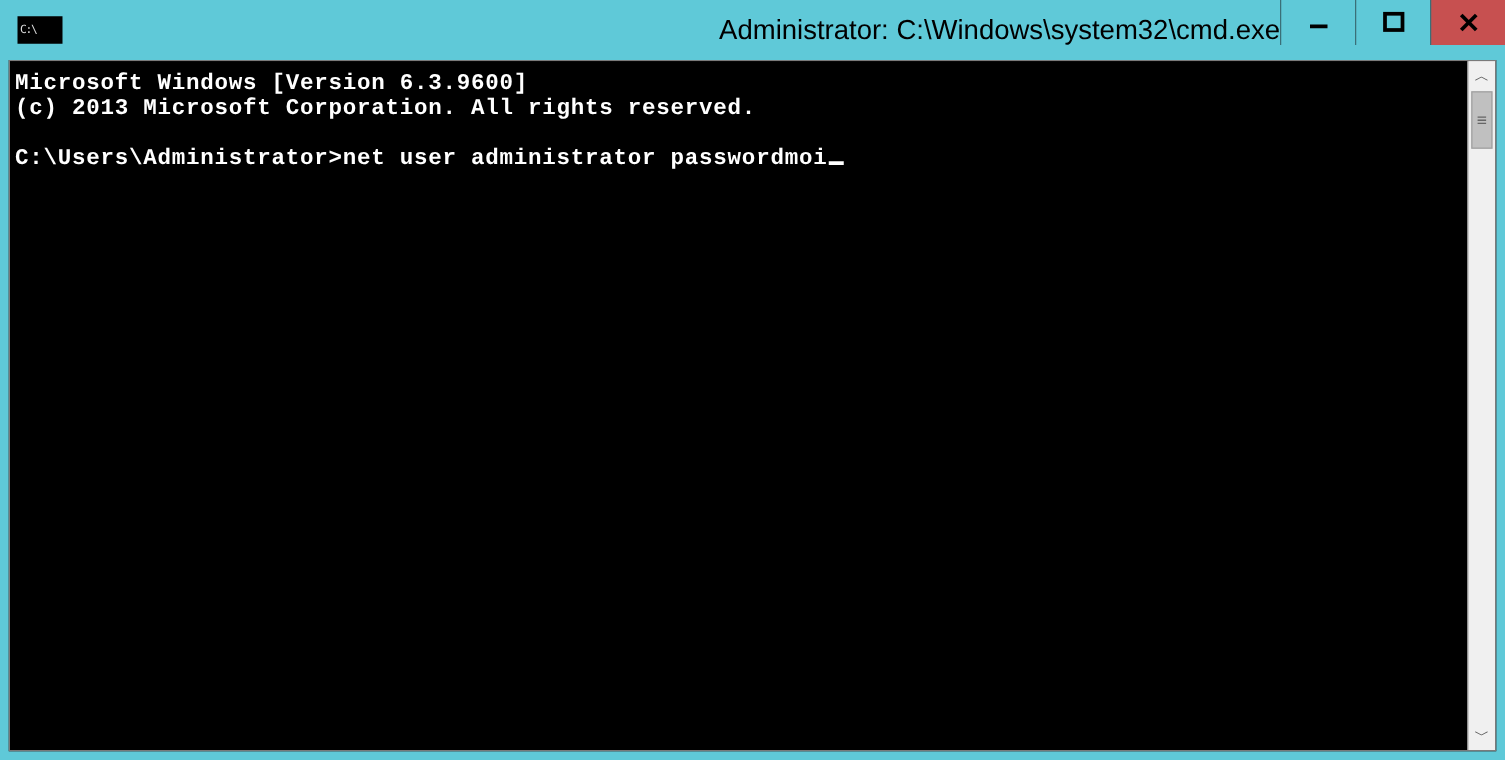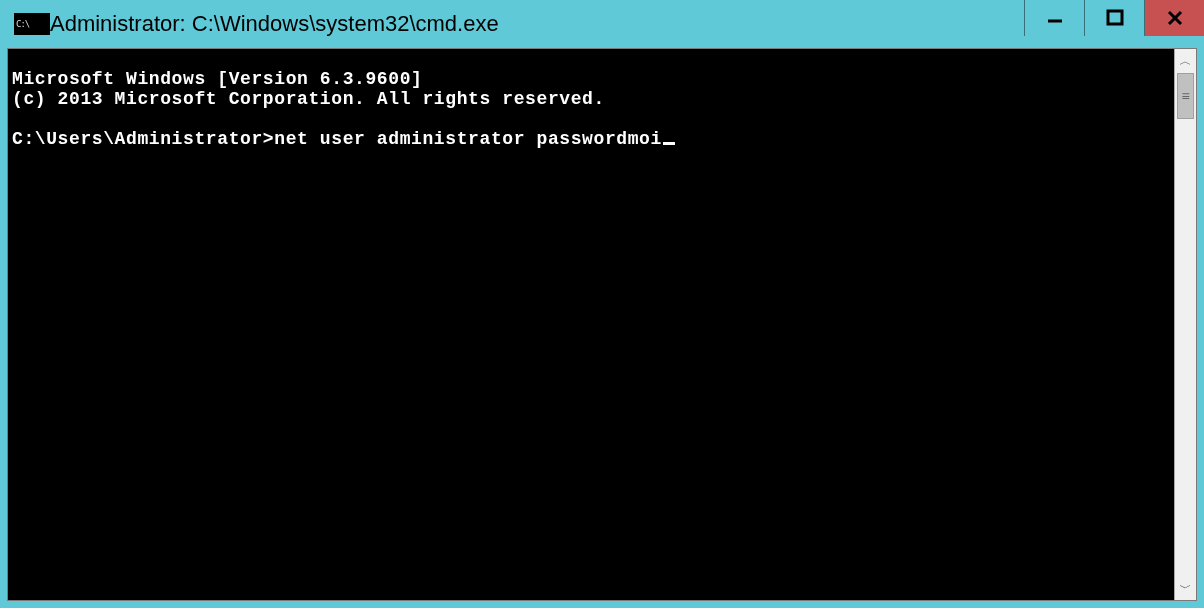--- a/index.html
+++ b/index.html
@@ -41,21 +41,21 @@
     .titlebar-icon::after {
       content: "C:\\";
       color: #ddd;
       font-size: 9px;
       font-family: "Consolas", monospace;
       margin-left: 2px;
       letter-spacing: -1px;
     }
     .title-text {
       flex: 1;
-      text-align: left;
+      text-align: right;
     }
     .window-controls {
       display: flex;
       align-items: stretch;
       height: 36px;
       margin-top: -12px;
     }
     .win-btn {
       width: 60px;
       display: flex;
@@ -80,21 +80,21 @@
       position: relative;
     }
     .terminal {
       flex: 1;
       background: #000;
       color: #fff;
       font-family: "Lucida Console", "Courier New", monospace;
       font-size: 18px;
       font-weight: bold;
       line-height: 20px;
-      padding: 20px 4px;
+      padding: 8px 4px;
       white-space: pre;
       overflow: hidden;
       letter-spacing: 0.6px;
     }
     .prompt-line {
       display: inline;
     }
     .cursor {
       display: inline-block;
       width: 12px;

